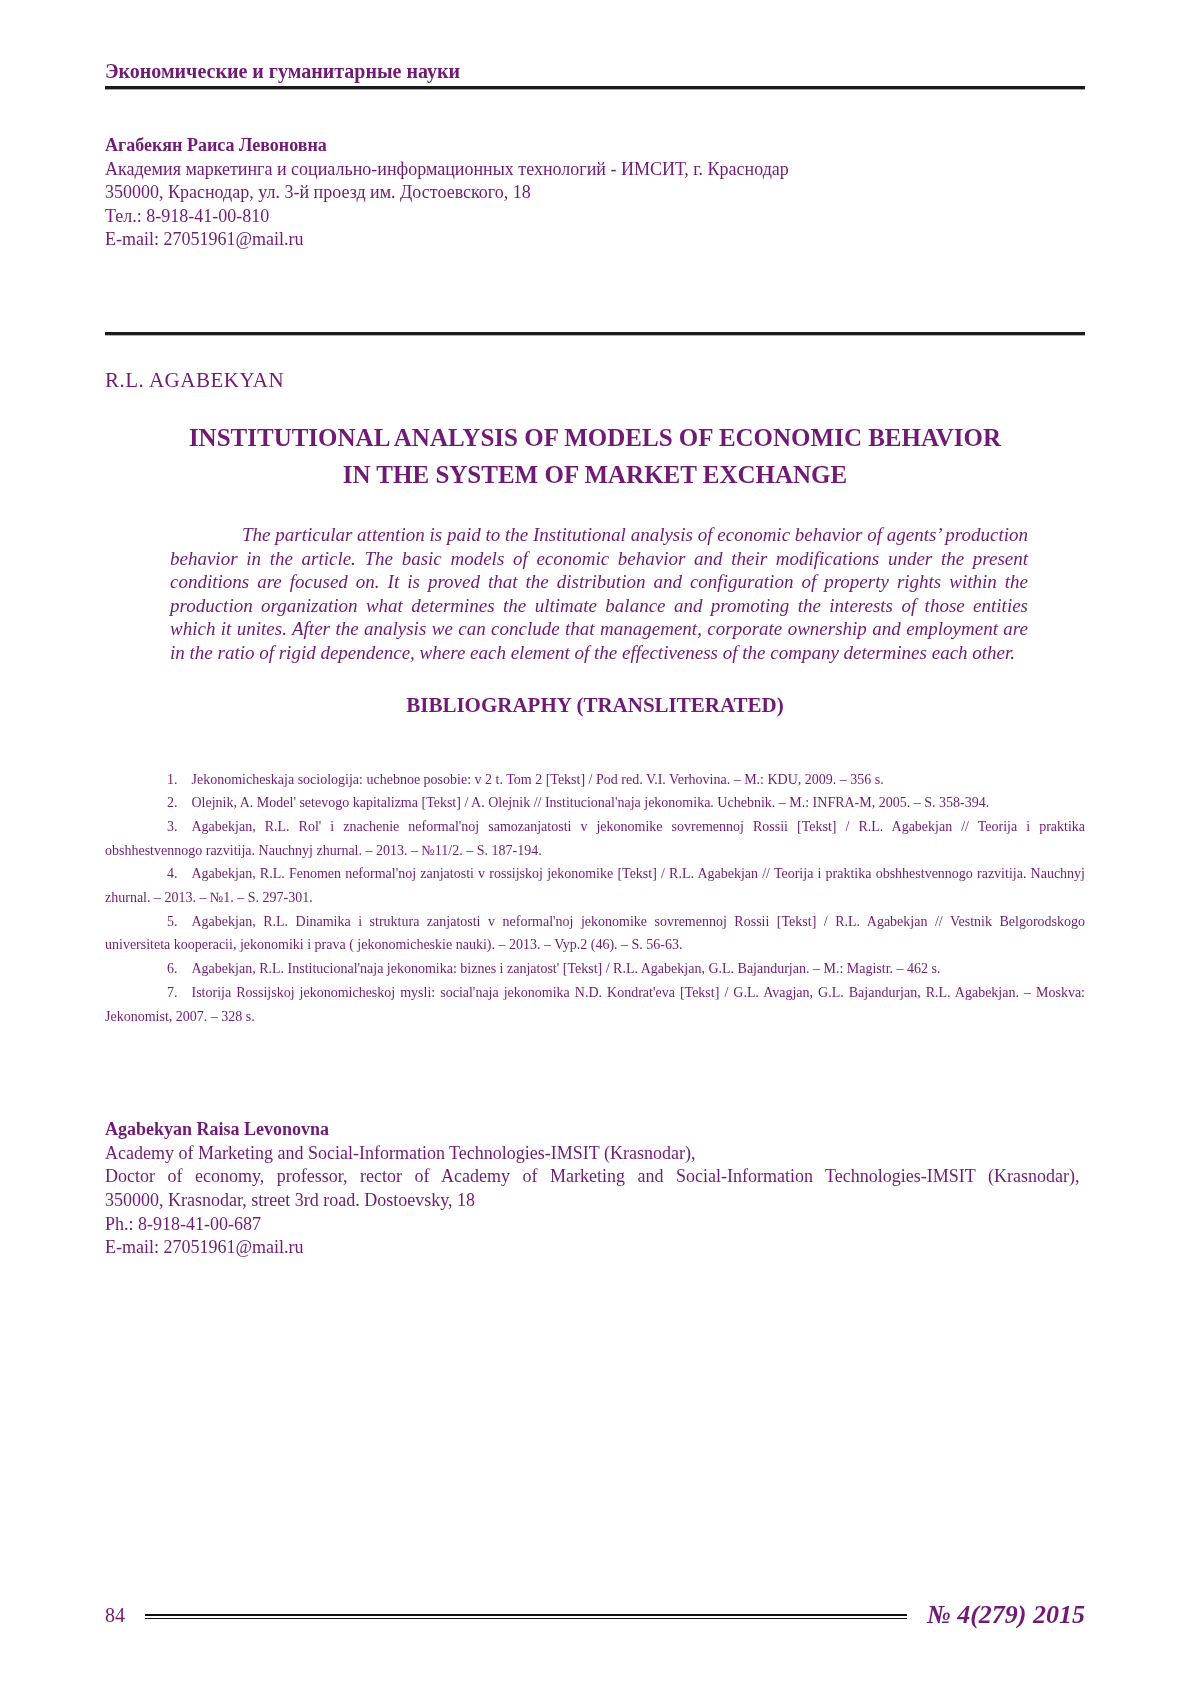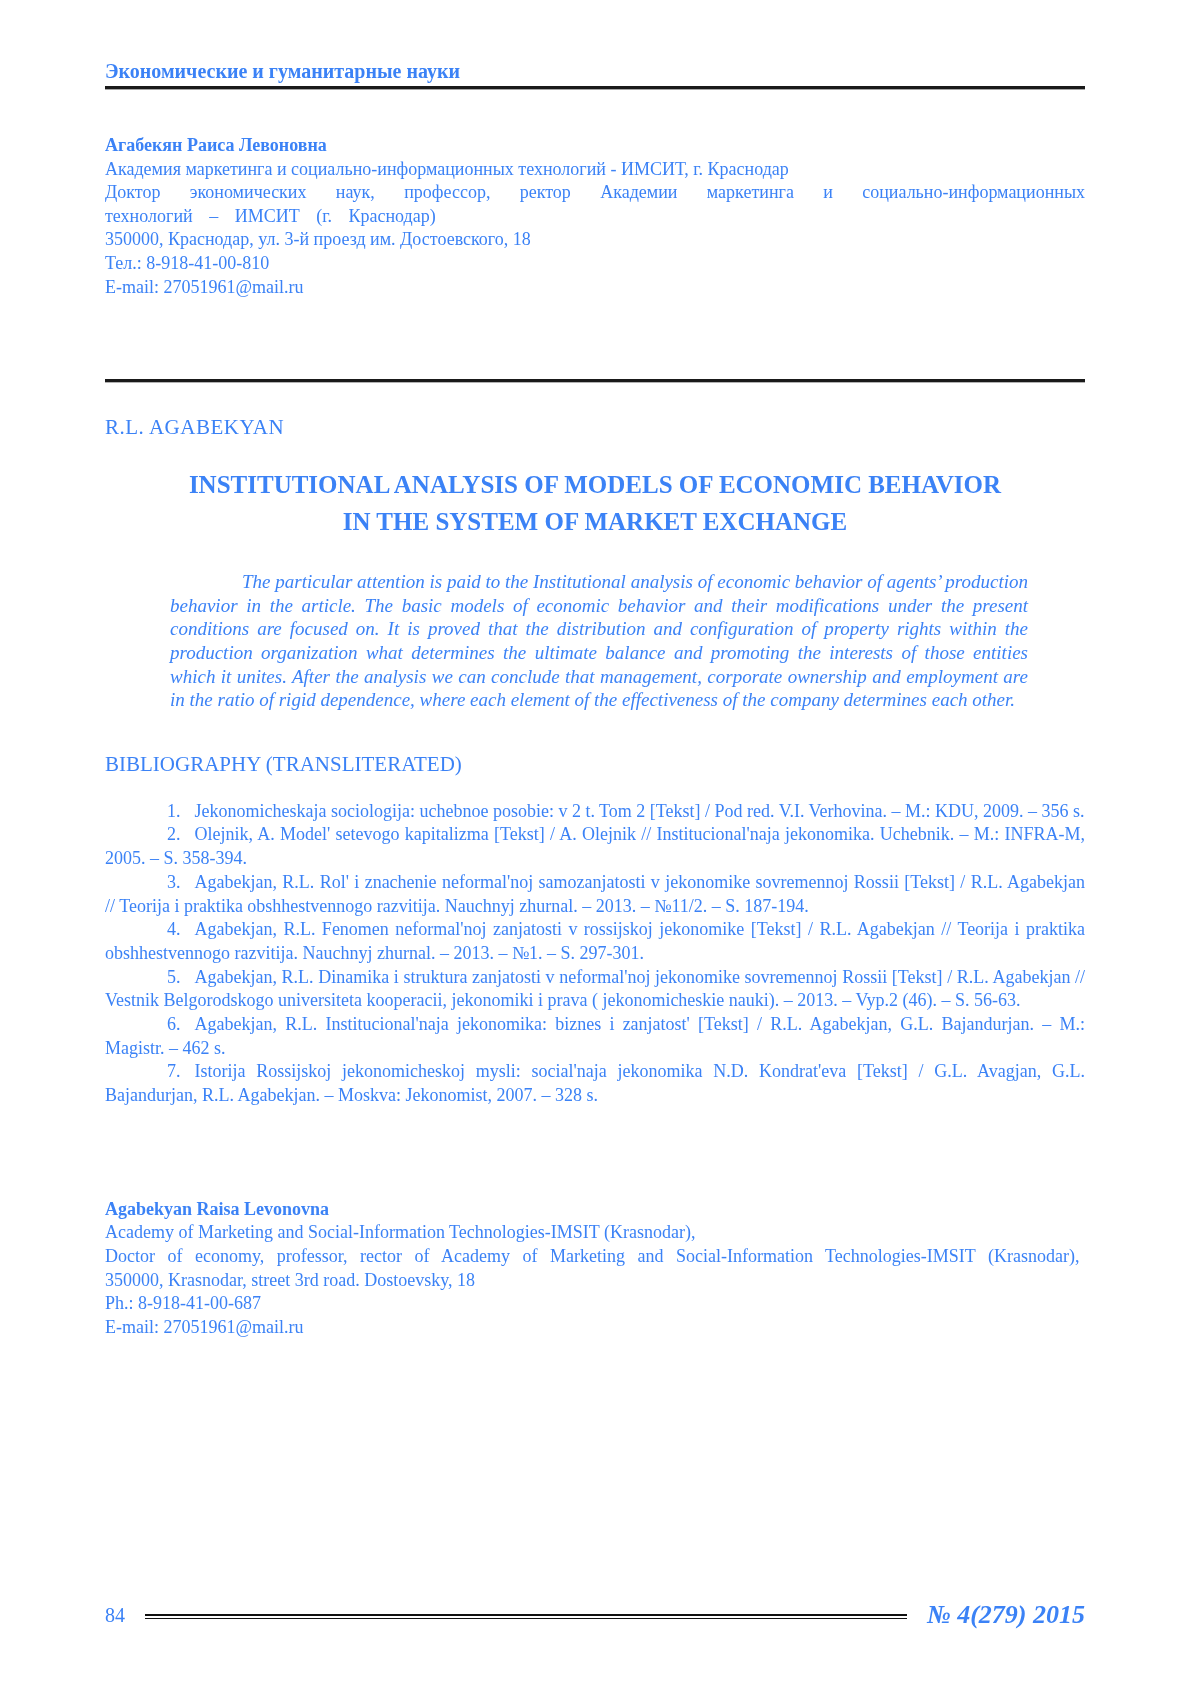--- a/index.html
+++ b/index.html
@@ -2,21 +2,21 @@
 <html><head>
 <meta charset="utf-8">
 <style>
   html, body { margin: 0; padding: 0; background: #e8e8e8; }
   .page {
     position: relative;
     width: 1200px;
     height: 1697px;
     margin: 0 auto;
     background: #ffffff;
-    color: #3b82f6;
+    color: #701a75;
     font-family: "Liberation Serif", "DejaVu Serif", serif;
     overflow: hidden;
     box-sizing: border-box;
   }
   .content { padding: 0 115px 0 105px; }
 
   
   .running-head { padding-top: 60px; }
   .running-head-title {
     font-size: 20px;
@@ -65,26 +65,26 @@
     font-style: italic;
     font-size: 19px;
     line-height: 23.6px;
     text-align: justify;
   }
   .abstract p { margin: 0; text-indent: 72px; }
   .keywords-label { font-weight: bold; padding-right: 10px; }
 
   
   .bib-heading {
-    margin: 40px 0 0 0;
-    text-align: left;
+    margin: 28px 0 0 0;
+    text-align: center;
     font-size: 21px;
-    font-weight: normal;
+    font-weight: bold;
   }
-  .bibliography { margin-top: 23px; font-size: 18px; line-height: 23.7px; }
+  .bibliography { margin-top: 50px; font-size: 14px; line-height: 23.7px; }
   .bib-item { margin: 0; text-align: justify; text-indent: 62px; }
   .bib-num { padding-right: 14px; }
 
   
   .footer {
     position: absolute;
     left: 105px;
     right: 115px;
     top: 1600px;
     display: flex;
@@ -107,21 +107,20 @@
 <div class="page">
   <div class="content">
 
     <header class="running-head">
       <div class="running-head-title">Экономические и гуманитарные науки</div>
     </header>
 
     <section class="author-block author-block-ru">
       <p class="bold">Агабекян Раиса Левоновна</p>
       <p>Академия маркетинга и социально-информационных технологий - ИМСИТ, г. Краснодар</p>
-      <p class="justify spread-ru">Доктор экономических наук, профессор, ректор Академии маркетинга и социально-информационных технологий – ИМСИТ (г. Краснодар)</p>
       <p>350000, Краснодар, ул. 3-й проезд им. Достоевского, 18</p>
       <p>Тел.: 8-918-41-00-810</p>
       <p>E-mail: 27051961@mail.ru</p>
     </section>
 
     <div class="separator"></div>
 
     <div class="article-author">R.L. AGABEKYAN</div>
 
     <h1 class="article-title">

